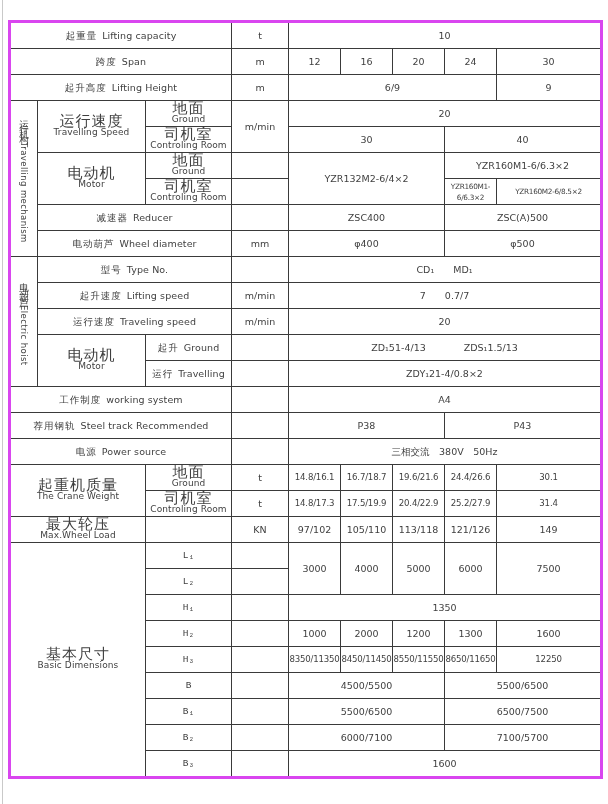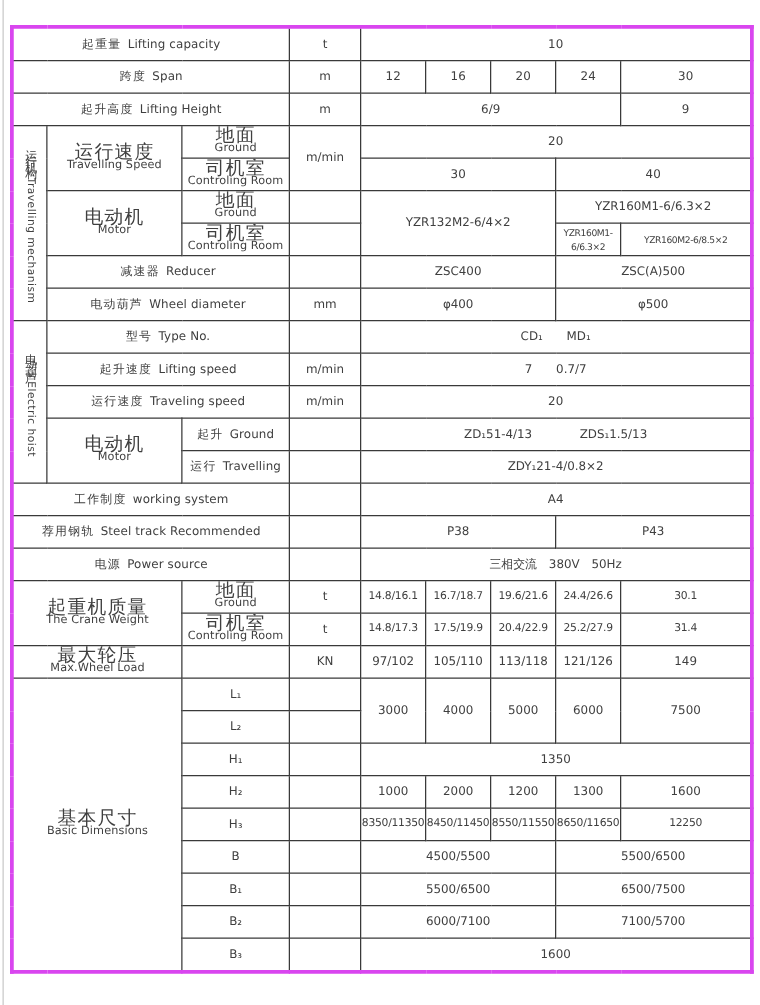--- a/index.html
+++ b/index.html
@@ -26,21 +26,21 @@
   .l2 .en{display:block;margin-left:0;font-size:9px;}
   .vert{padding:2px 0;}
   .vert .vbox{
     writing-mode:vertical-rl;text-orientation:mixed;
     display:inline-block;margin:0 auto;white-space:nowrap;
   }
   .vert .zh{letter-spacing:5px;font-size:9.5px;}
   .vert .en{margin:10px 0 0 0;font-size:8.5px;letter-spacing:0.4px;}
   .sm{font-size:7.3px;letter-spacing:-0.3px;padding:0;}
   .tight{font-size:8.6px;letter-spacing:-0.2px;padding:0;}
-  .dim{font-size:9.5px;}
+  .dim{font-size:9.5px;font-family:Liberation Mono, monospace;}
 </style>
 </head>
 <body>
 
 <div id="scan-edge"></div>
 
 <table>
   <colgroup>
     <col style="width:28px">
       <col style="width:108px">

